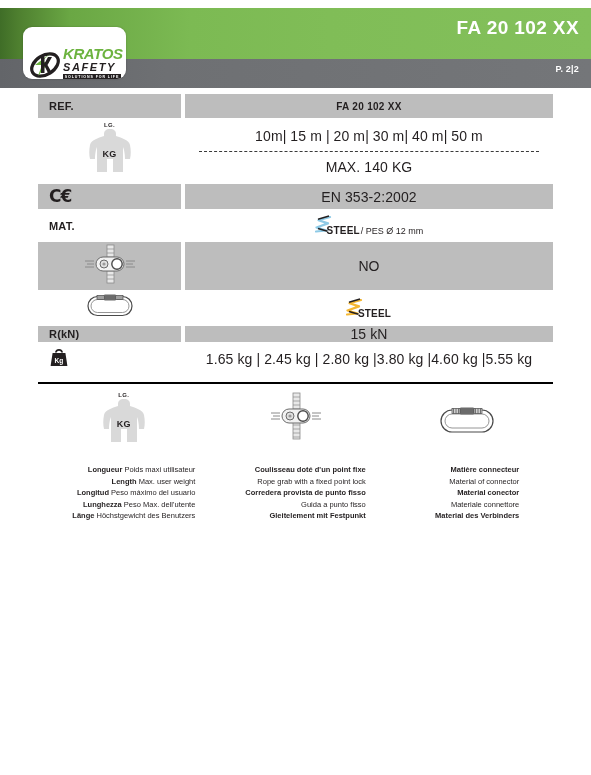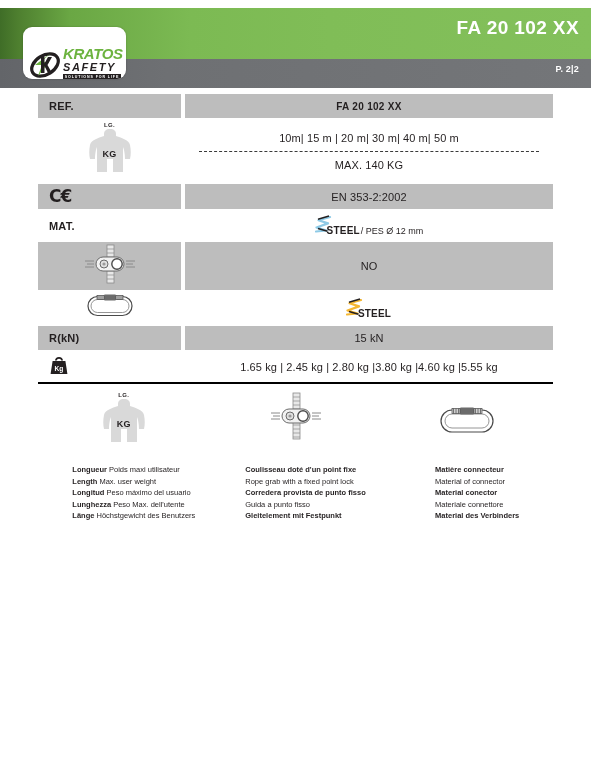--- a/index.html
+++ b/index.html
@@ -138,39 +138,39 @@
   .bg-gray { background: #bdbdbd; }
   .bg-white { background: #ffffff; }
 
   .label-text {
     font-size: 11px;
     font-weight: bold;
     color: #231f20;
     letter-spacing: 0.2px;
   }
   .value-text {
-    font-size: 11px;
+    font-size: 14px;
     color: #231f20;
     text-align: center;
     letter-spacing: 0.1px;
   }
   .value-bold {
     font-size: 10px;
     font-weight: bold;
     color: #231f20;
     letter-spacing: 0.3px;
   }
 
   .r-ref { height: 24px; }
   .r-lgkg { height: 62px; }
   .r-ce { height: 25px; }
   .r-mat { height: 29px; }
   .r-grab { height: 48px; }
   .r-conn { height: 32px; }
-  .r-rkn { height: 24px; }
+  .r-rkn { height: 16px; }
   .r-weight { height: 30px; }
 
   .dashed-sep {
     width: 340px;
     border-top: 1px dashed #3a3a3a;
     margin: 7px 0 7px 0;
   }
 
   
   .ce-mark {
@@ -264,21 +264,21 @@
   }
   .legend-lg {
     font-size: 6px;
     font-weight: bold;
     color: #231f20;
     letter-spacing: 0.4px;
     margin-bottom: 0px;
   }
   .legend-lines {
     margin-top: 10px;
-    text-align: left;
+    text-align: right;
     margin-left: 20px;
   }
   .legend-line {
     font-size: 7.5px;
     color: #231f20;
     line-height: 11.6px;
     white-space: nowrap;
   }
   .legend-line b {
     font-weight: bold;

